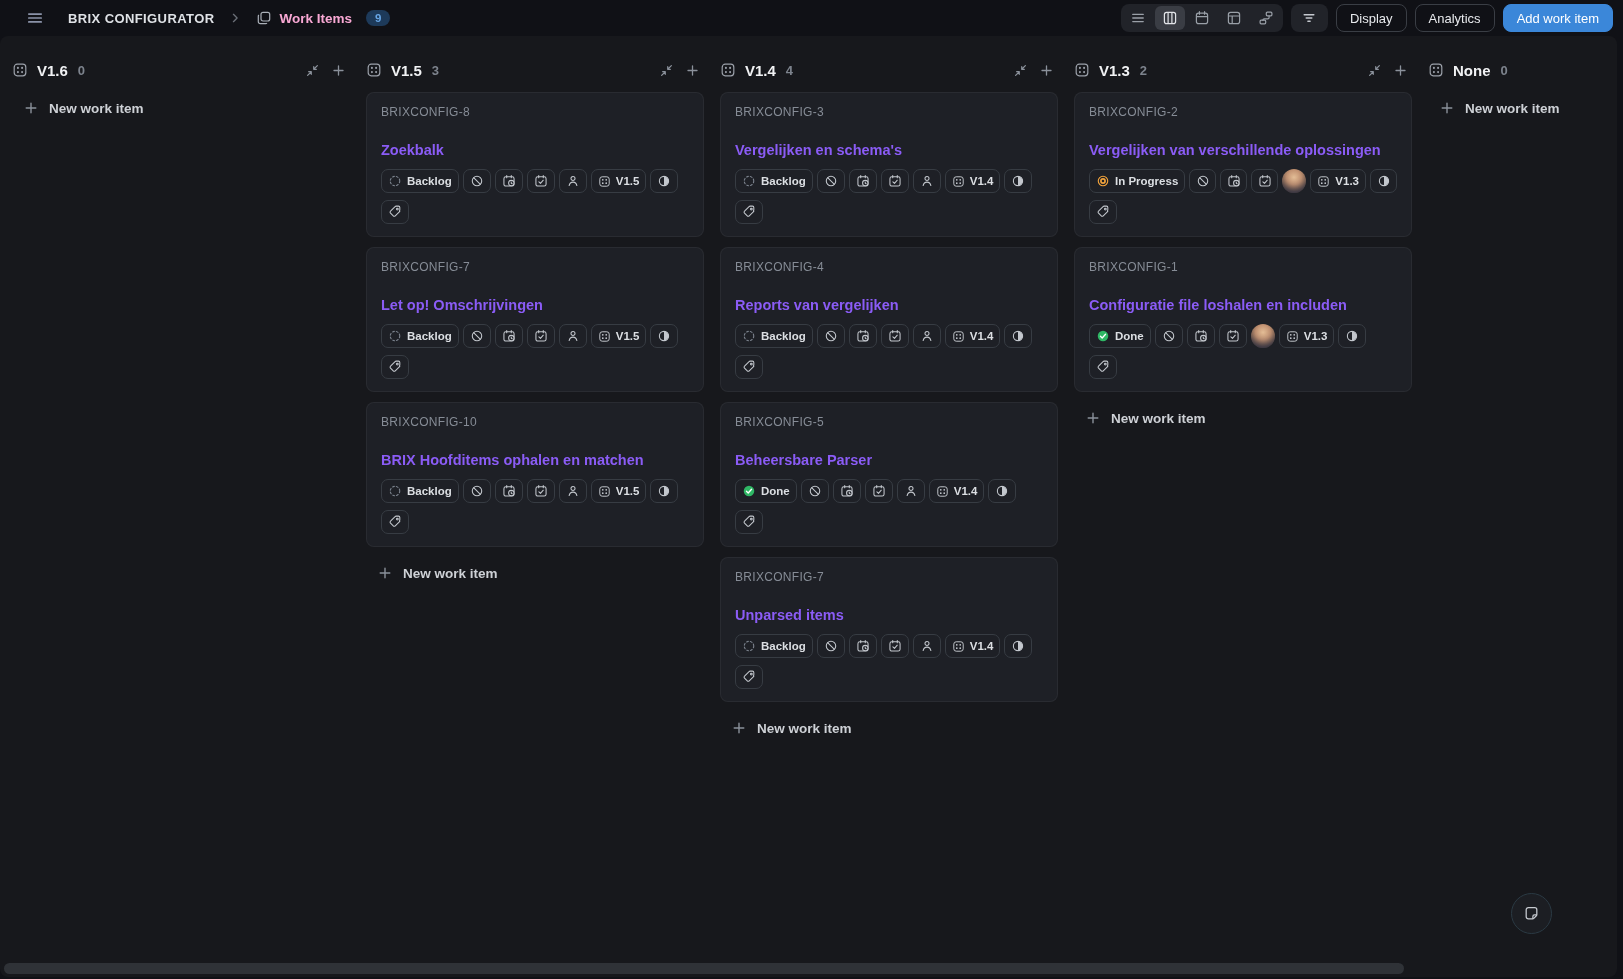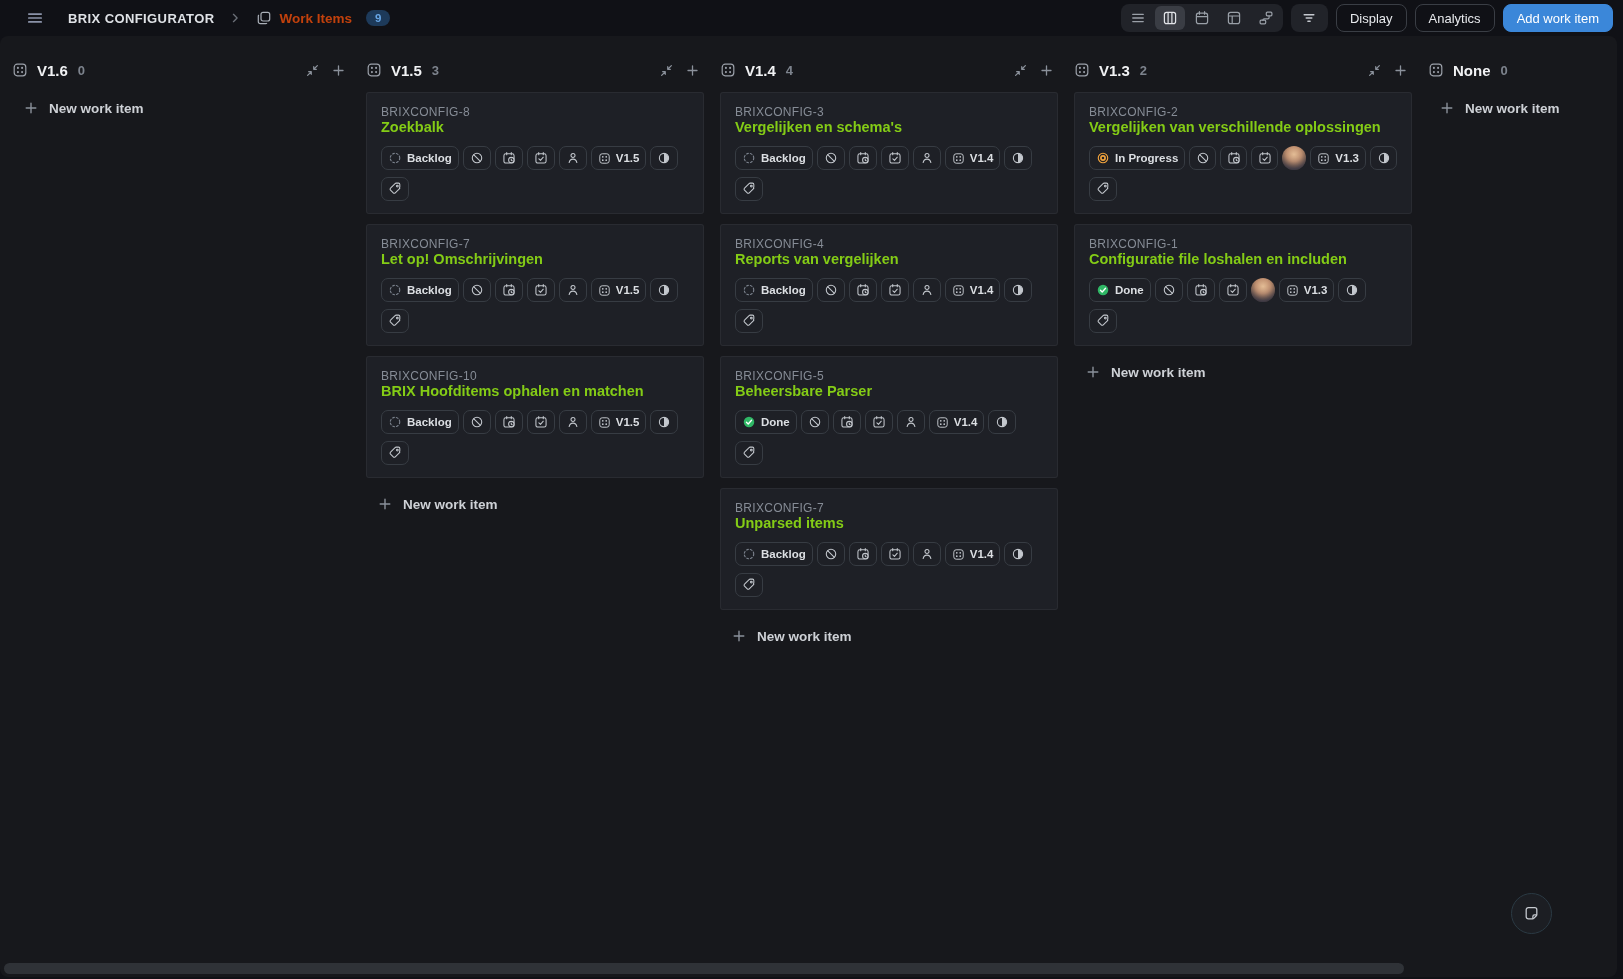--- a/index.html
+++ b/index.html
@@ -20,21 +20,21 @@
   .i17 svg { width: 17px; height: 17px; }
   .i18 svg { width: 18px; height: 18px; }
 
   
   .topbar { height: 36px; display: flex; align-items: center; justify-content: space-between; padding: 0 10px 0 16px; }
   .tb-left { display: flex; align-items: center; }
   .hamburger { margin-left: 10px; color: #8a92a8; cursor: pointer; }
   .crumb-project { margin-left: 24px; font-size: 13px; font-weight: 600; color: #dfe2e6; letter-spacing: .4px; cursor: pointer; }
   .crumb-chevron { margin: 0 14px; color: #6b7078; }
   .wi-icon { color: #aab0b8; margin-right: 7px; }
-  .crumb-page { font-size: 13.5px; font-weight: 700; color: #c2410c; cursor: pointer; }
+  .crumb-page { font-size: 13.5px; font-weight: 700; color: #f9a8d4; cursor: pointer; }
   .badge { margin-left: 14px; background: #1d3a5a; color: #67a6e6; font-size: 11.5px; font-weight: 700; padding: 2px 9px; border-radius: 9px; }
 
   .tb-right { display: flex; align-items: center; gap: 8px; }
   .seg { display: flex; align-items: center; background: #212329; border-radius: 8px; padding: 2px; gap: 2px; }
   .seg-btn { width: 30px; height: 24px; border-radius: 6px; display: flex; align-items: center; justify-content: center;
              color: #9aa0a8; background: transparent; border: none; cursor: pointer; }
   .seg-btn.active { background: #3a3d44; color: #e2e4e8; }
   .tool-btn { width: 37px; height: 28px; background: #212329; border-radius: 8px; display: flex; align-items: center;
               justify-content: center; color: #c5c9cf; border: none; cursor: pointer; }
   .btn { height: 28px; padding: 0 13px; border-radius: 8px; border: 1px solid #3a3e45; background: transparent;
@@ -45,23 +45,23 @@
   .panel { position: absolute; top: 36px; left: 0; right: 6px; bottom: 2px; background: #17181c; border-radius: 8px; overflow: hidden; }
   .board { display: flex; align-items: flex-start; padding: 24px 0 0 12px; height: 100%; overflow: hidden; }
   .column { flex: 0 0 338px; width: 338px; margin-right: 16px; }
   .col-head { display: flex; align-items: center; height: 20px; margin-bottom: 12px; }
   .col-head .ms-ic { color: #9ba0a9; margin-right: 9px; }
   .col-name { font-size: 15px; font-weight: 700; color: #f1f2f4; }
   .col-count { font-size: 13px; color: #7d838d; margin-left: 10px; font-weight: 600; }
   .col-actions { margin-left: auto; display: flex; align-items: center; gap: 11px; margin-right: 4px; }
   .col-icon-btn { background: transparent; border: none; color: #8b919b; cursor: pointer; display: flex; padding: 0; }
 
-  .card { background: #1e2026; border: 1px solid rgba(255,255,255,.05); border-radius: 3px; padding: 12px 14px; margin-bottom: 10px; cursor: pointer; }
+  .card { background: #1e2026; border: 1px solid rgba(255,255,255,.05); border-radius: 8px; padding: 12px 14px; margin-bottom: 10px; cursor: pointer; }
   .card-id { font-size: 12px; font-weight: 500; color: #868c96; letter-spacing: .3px; }
-  .card-title { font-size: 14.5px; font-weight: 700; color: #84cc16; margin-top: 0; white-space: nowrap; overflow: hidden; }
+  .card-title { font-size: 14.5px; font-weight: 700; color: #8b5cf6; margin-top: 23px; white-space: nowrap; overflow: hidden; }
   .chip-row { display: flex; align-items: center; gap: 4px; margin-top: 11px; }
   .chip-row.row2 { margin-top: 7px; }
   .chip { height: 24px; display: inline-flex; align-items: center; gap: 5px; padding: 0 6px; border: 1px solid #373c43;
           border-radius: 7px; font-size: 11.5px; font-weight: 700; color: #dcdfe3; white-space: nowrap; cursor: pointer; }
   .chip.icon-only { width: 28px; padding: 0; justify-content: center; }
   .chip .icon { color: #c3c7cd; }
   .chip.status-backlog .icon { color: #7b828d; }
   .avatar { width: 24px; height: 24px; border-radius: 50%; flex: 0 0 24px; cursor: pointer;
             background: radial-gradient(circle at 50% 35%, #e3bd96 0%, #c29272 38%, #7a5d49 70%, #41342b 100%);
             box-shadow: inset 0 -7px 8px -4px rgba(30,40,70,.8); }

